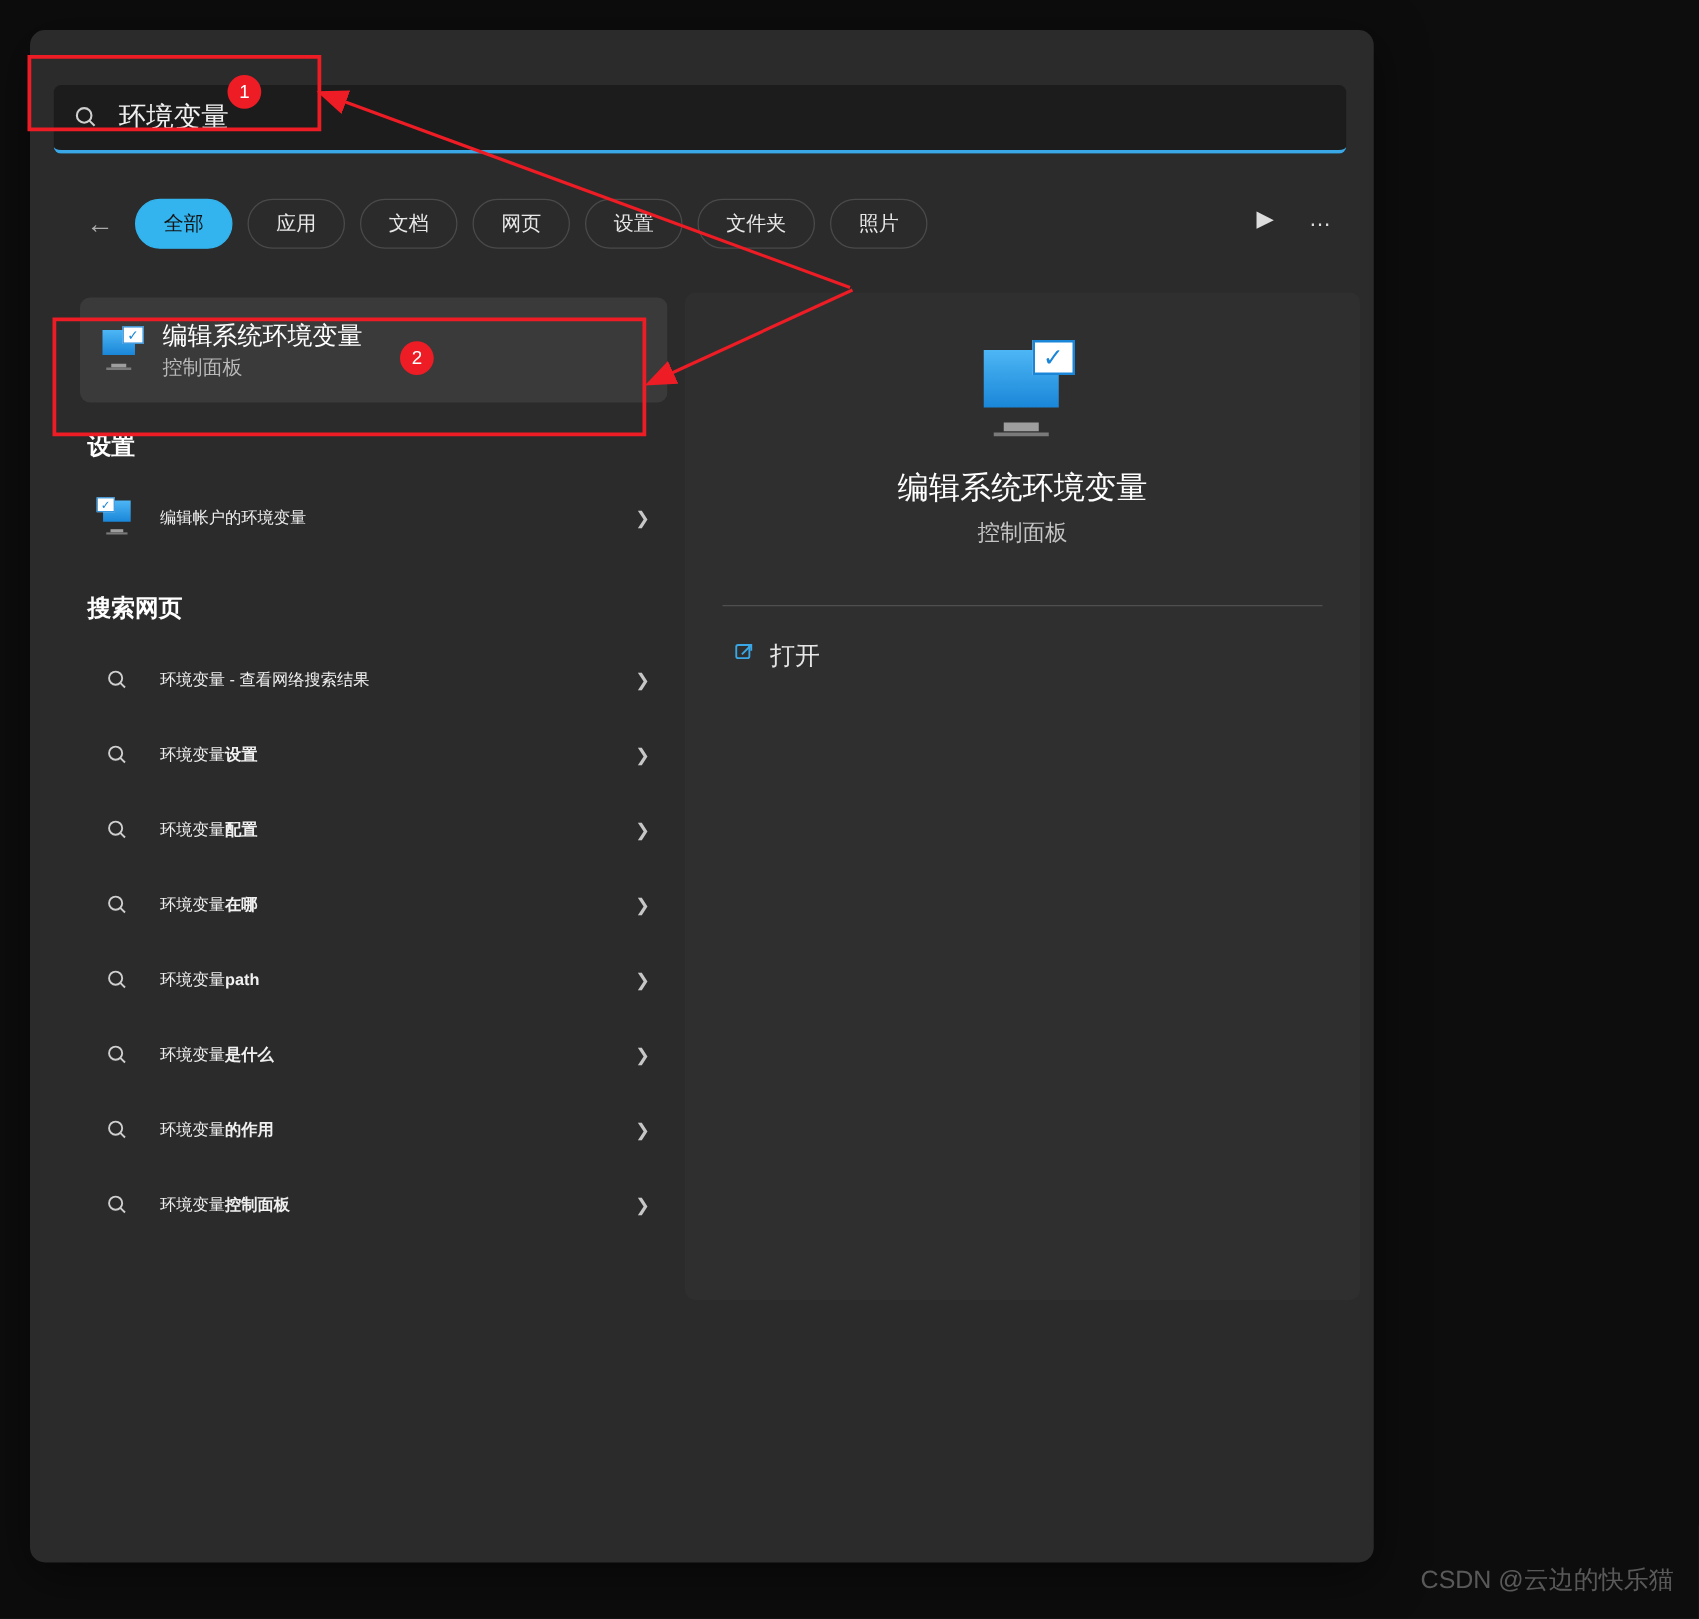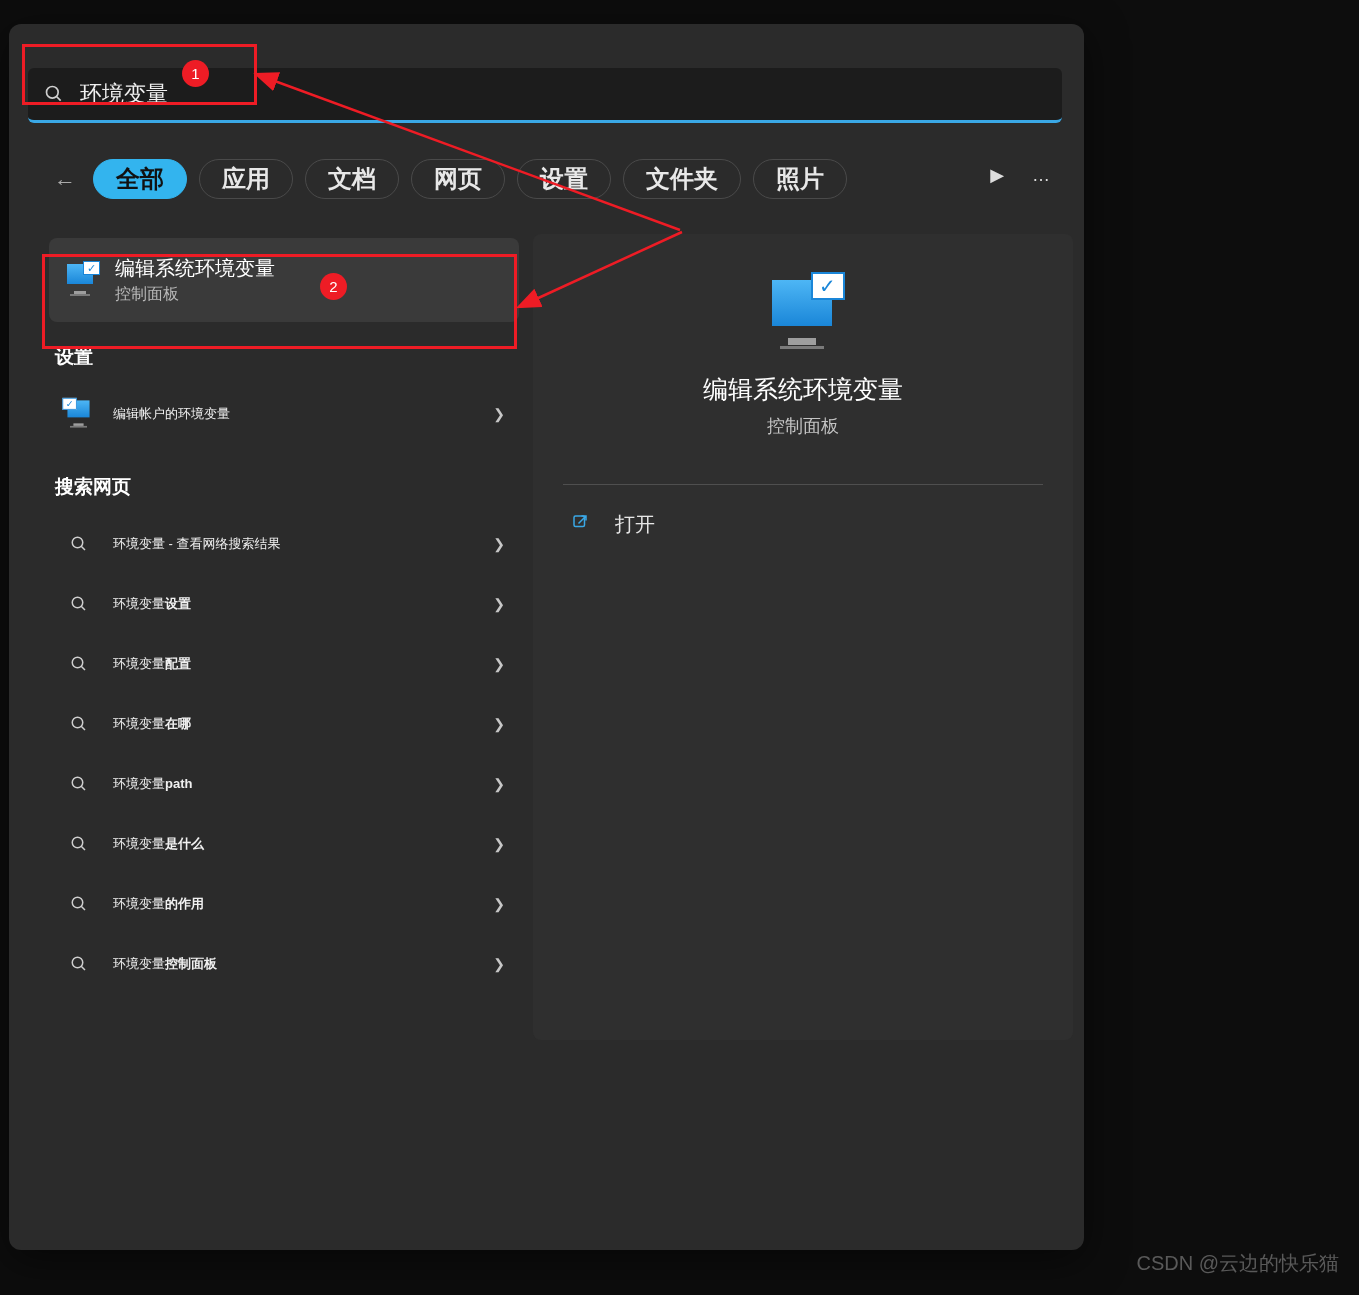--- a/index.html
+++ b/index.html
@@ -1,23 +1,23 @@
 <!DOCTYPE html>
 <html><head>
 <meta charset="utf-8">
 <style>
 * { margin:0; padding:0; box-sizing:border-box; font-family:"Segoe UI","Microsoft YaHei",sans-serif; }
 body { width:1359px; height:1295px; background:#0d0d0d; position:relative; overflow:hidden; }
-.win { position:absolute; left:9px; top:24px; width:1075px; height:1226px; background:#2b2b2b; border-radius:12px; box-shadow:0 10px 40px rgba(0,0,0,.5); }
+.win { position:absolute; left:24px; top:24px; width:1075px; height:1226px; background:#2b2b2b; border-radius:12px; box-shadow:0 10px 40px rgba(0,0,0,.5); }
 .search-bar { position:absolute; left:19px; top:44px; width:1034px; height:55px; display:flex; align-items:center; background:#1c1c1c; border-radius:6px; border-bottom:3px solid #3aa8e6; }
 .search-icon-box { width:52px; display:flex; justify-content:center; }
 .search-text { font-size:22px; color:#f0f0f0; }
 .filter-row { position:absolute; left:40px; top:132px; right:30px; height:46px; display:flex; align-items:center; gap:12px; }
 .back-arrow { width:32px; font-size:22px; color:#aaa; text-align:center; }
-.pill { height:40px; padding:0 22px; border:1px solid #4a4a4a; border-radius:20px; display:flex; align-items:center; color:#e8e8e8; font-size:24px; background:transparent;font-weight:bold; }
+.pill { height:40px; padding:0 22px; border:1px solid #4a4a4a; border-radius:20px; display:flex; align-items:center; color:#e8e8e8; font-size:16px; background:transparent; }
 .pill.active { background:#33b4ee; border-color:#33b4ee; color:#111; }
 .more-icons { display:flex; gap:28px; align-items:center; position:absolute; right:34px; top:140px; }
 .more-icons .ico { color:#ddd; font-size:18px; }
 .left-col { position:absolute; left:40px; top:210px; width:470px; bottom:20px; overflow:hidden; }
 .sec-hdr { color:#fff; font-size:19px; font-weight:600; margin:8px 0 14px 6px; }
 .best { margin-top:4px; height:84px; display:flex; align-items:center; padding:6px 16px; background:#3a3a3a; border-radius:8px; position:relative; }
 .pc-icon { width:32px; height:32px; margin-right:18px; position:relative; }
 .pc-icon .screen { width:26px; height:20px; background:linear-gradient(#4db6f5,#1a86d8); position:absolute; left:2px; top:0; }
 .pc-icon .stand { width:12px; height:3px; background:#9e9e9e; position:absolute; left:9px; bottom:2px; }
 .pc-icon .base { width:20px; height:2px; background:#7a7a7a; position:absolute; left:5px; bottom:0; }
@@ -30,21 +30,21 @@
 .row .chev { position:absolute; right:14px; color:#c7c7c7; font-size:14px; }
 .right-pane { position:absolute; left:524px; top:210px; width:540px; bottom:210px; background:#2f2f2f; border-radius:8px; padding:40px 30px 20px; }
 .big-icon { width:75px; height:75px; margin:0 auto 24px; position:relative; }
 .big-icon .screen { width:60px; height:46px; background:linear-gradient(#4db6f5,#1a86d8); position:absolute; left:6px; top:6px; }
 .big-icon .stand { width:28px; height:7px; background:#9e9e9e; position:absolute; left:22px; bottom:4px; }
 .big-icon .base { width:44px; height:3px; background:#7a7a7a; position:absolute; left:14px; bottom:0; }
 .big-icon .chk { width:34px; height:28px; background:#fff; position:absolute; right:-4px; top:-2px; border:2px solid #1a86d8; display:flex; align-items:center; justify-content:center; color:#1a86d8; font-size:20px; }
 .rp-title { text-align:center; color:#fff; font-size:25px; }
 .rp-sub { text-align:center; color:#c4c4c4; font-size:18px; margin-top:8px; }
 .rp-div { height:1px; background:#4f4f4f; margin:46px 0 0; }
-.rp-open { display:flex; align-items:center; gap:26px; padding:26px 4px; color:#e6e6e6; font-size:20px; }
+.rp-open { display:flex; align-items:center; gap:12px; padding:26px 4px; color:#e6e6e6; font-size:20px; }
 .rp-open .oic { color:#3aa8e6; font-size:18px; margin-left:4px; }
 
 
 .anno { position:absolute; pointer-events:none; }
 .red-box { border:3px solid #ee1c25; position:absolute; }
 .badge { width:27px; height:27px; background:#ee1c25; border-radius:50%; color:#fff; display:flex; align-items:center; justify-content:center; font-size:15px; position:absolute; }
 svg.arrows { position:absolute; left:0; top:0; width:1359px; height:1295px; pointer-events:none; }
 
 .watermark { position:absolute; right:20px; bottom:18px; color:#7a7a7a; font-size:20px; opacity:.7; }
 </style>

